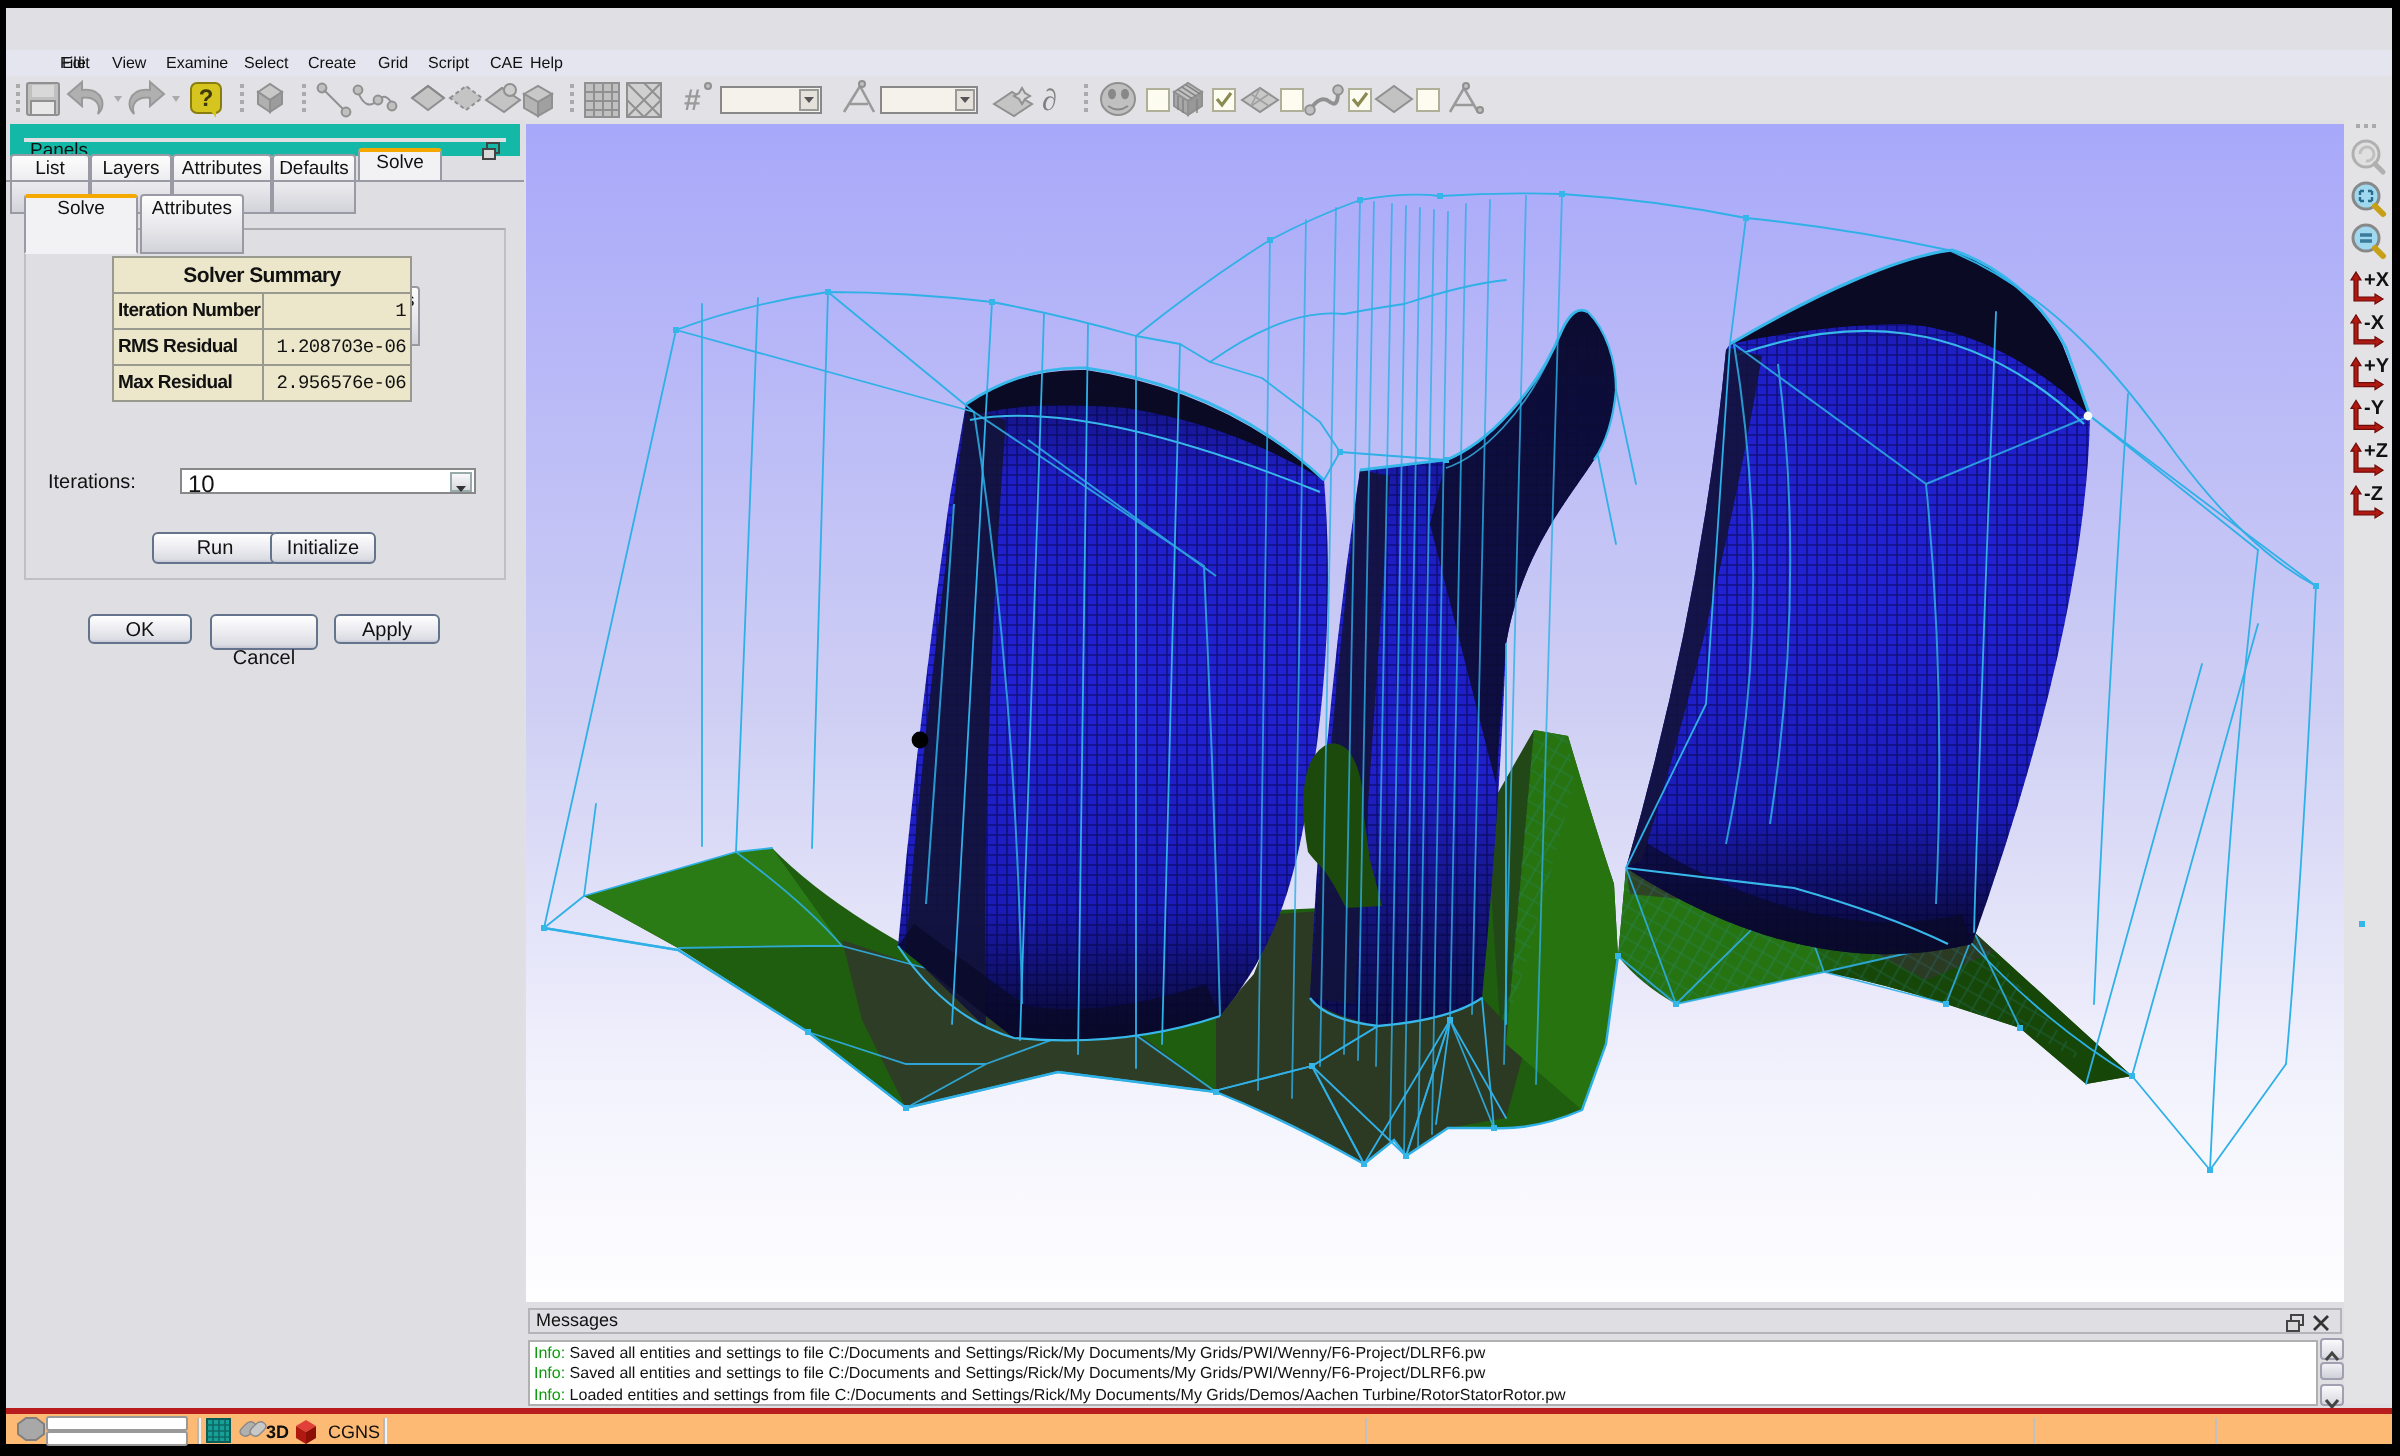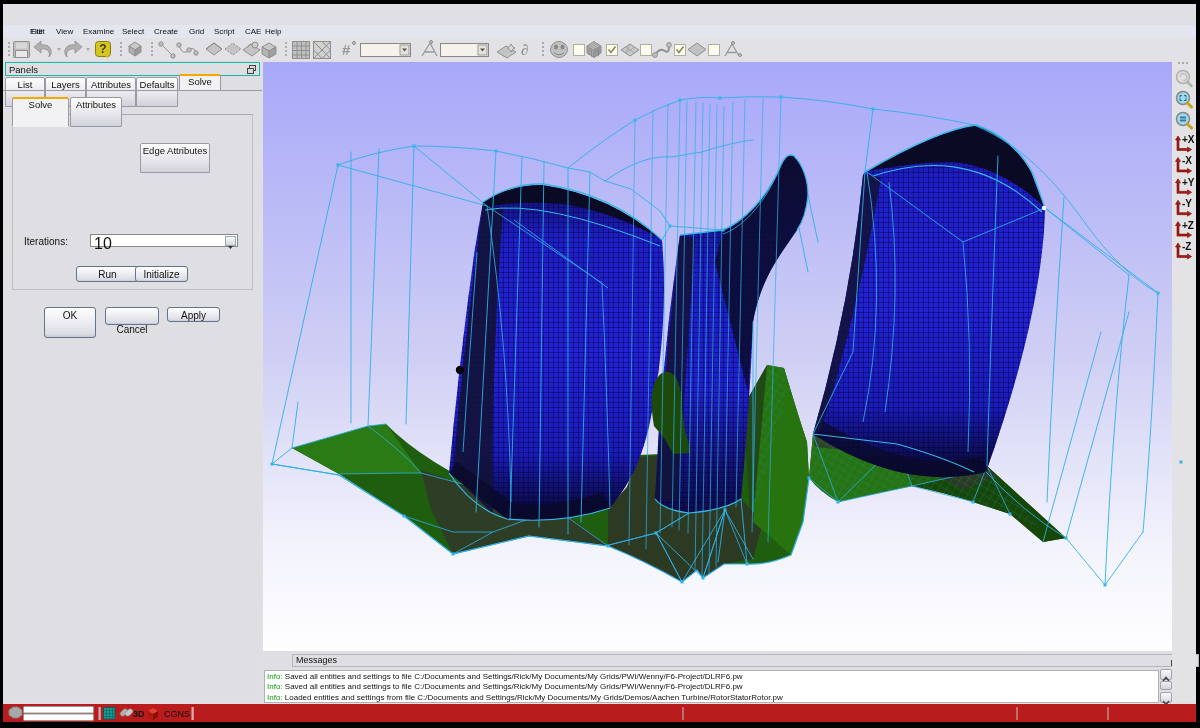--- a/index.html
+++ b/index.html
@@ -9,21 +9,21 @@
 #titlebar { position:absolute; left:3px; top:4px; width:1193px; height:20px;
   background:linear-gradient(#ffffff 0%, #f2f2f6 30%, #d8d8e2 55%, #bcbcca 75%, #a8a8ba 100%);
   border-bottom:1px solid #7e7e96; }
 #menubar { position:absolute; left:3px; top:25px; width:1193px; height:13px; background:#e4e5ee; font-size:8px; color:#111; }
 #menubar span { position:absolute; top:2px; }
 #toolbar { position:absolute; left:3px; top:38px; width:1193px; height:22px; background:#e2e2e6; }
 #panel { position:absolute; left:3px; top:60px; width:259px; height:642px; background:#dfdfe3; font-size:11px; color:#111; }
 #viewport { position:absolute; left:263px; top:62px; width:909px; height:589px; }
 #messages { position:absolute; left:263px; top:651px; width:909px; height:52px; background:#dfdfe3; }
 #rtools { position:absolute; left:1172px; top:60px; width:24px; height:642px; background:#e3e3e6; }
-#status { position:absolute; left:3px; top:704px; width:1193px; height:18px; background:#b91c1c; border-top:1px solid #b91c1c; }
+#status { position:absolute; left:3px; top:704px; width:1193px; height:18px; background:#fdba74; border-top:3px solid #b91c1c; }
 .tab { position:absolute; height:30px; border:1px solid #9a9aa5; border-bottom:1px solid #9a9aa5; border-radius:2px 2px 0 0;
   background:linear-gradient(#fdfdfd, #e8e8ec 55%, #d2d2da); font-size:9.5px; text-align:center; padding-top:1px; color:#111; white-space:nowrap; }
 .tab.active { background:#f2f2f4; border-top:2px solid #f5a800; padding-top:0px; border-bottom:1px solid #f2f2f4; }
 #tbl { position:absolute; border-collapse:collapse; font-size:10px; table-layout:fixed; }
 #tbl td { border:1px solid #999990; background:#ece7ca; height:18px; padding:0 2px; color:#111; white-space:nowrap; overflow:hidden; letter-spacing:-0.3px; }
 #tbl .hdr { text-align:center; font-weight:bold; }
 #tbl .val { font-family:"Liberation Mono", monospace; text-align:right; font-size:9.5px; background:#ece7ca; letter-spacing:-0.3px; }
 .btn { position:absolute; border:1px solid #64748c; border-radius:3px;
   background:linear-gradient(#ffffff, #f0f0f4 40%, #dcdce4 90%, #c8c8d4); font-size:11px; text-align:center; color:#111; }
 .msghdr { position:absolute; left:1px; top:3px; width:907px; height:13px; border:1px solid #b5b5b9; background:#dfdfe3; font-size:10px; padding:0 3px; color:#111; }
@@ -216,49 +216,68 @@
           <rect x="139.5" y="452.5" width="3" height="3"></rect>
     <rect x="458.5" y="166.5" width="3" height="3"></rect>
           <rect x="405.5" y="162.5" width="3" height="3"></rect>
   </g>
   <circle cx="197" cy="308" r="4.2" fill="#000"></circle>
   <circle cx="781" cy="146" r="2.2" fill="#f8f8f4"></circle>
 </svg>
 </div>
 
 <div id="panel">
-  <div style="position:absolute;left:2px;top:2px;width:255px;height:14px;border:1px solid #14b8a6;background:#dfdfe3;font-size:9.5px;padding:1px 3px;">Panels
+  <div style="position:absolute;left:2px;top:2px;width:255px;height:14px;border:7px solid #14b8a6;background:#dfdfe3;font-size:9.5px;padding:1px 3px;">Panels
     <svg style="position:absolute;right:3px;top:2px;" width="9" height="9">
           <rect x="2.5" y="0.5" width="6" height="5" fill="none" stroke="#444"></rect>
           <rect x="0.5" y="3.5" width="6" height="5" fill="#d9d9d9" stroke="#444"></rect>
         </svg>
   </div>
   <div class="tab" style="left:2px; top:17px; width:40px;">List</div>
   <div class="tab" style="left:42px; top:17px; width:41px;">Layers</div>
   <div class="tab" style="left:83px; top:17px; width:50px;">Attributes</div>
   <div class="tab" style="left:133px; top:17px; width:42px;">Defaults</div>
   <div class="tab active" style="left:176px; top:14px; width:42px; height:17px;">Solve</div>
   <div style="position:absolute;left:0px;top:30px;width:259px;height:1px;background:#9a9aa5;"></div>
 
   <div style="position:absolute; left:9px; top:54px; width:241px; height:176px; border:1px solid #c0c0c4; border-top:1px solid #ababaf; background:#dfdfe3;"></div>
   <div class="tab active" style="left:9px; top:37px; width:57px;">Solve</div>
   <div class="tab" style="left:67px; top:37px; width:52px;">Attributes</div>
   <div class="tab" style="left:137px; top:37px; width:70px;margin-top:46px;">Edge Attributes</div>
 
+  <table id="tbl" style="left:53px; top:68px; width:150px;">
+    <tbody>
+          <tr>
+            <td colspan="2" class="hdr" style="font-size:10.5px;">Solver Summary</td>
+          </tr>
+    <tr>
+            <td style="font-weight:bold;width:81px;font-size:9.5px;">Iteration Number</td>
+            <td class="val">1</td>
+          </tr>
+    <tr>
+            <td style="font-weight:bold;font-size:9.5px;">RMS Residual</td>
+            <td class="val">1.208703e-06</td>
+          </tr>
+    <tr>
+            <td style="font-weight:bold;font-size:9.5px;">Max Residual</td>
+            <td class="val">2.956576e-06</td>
+          </tr>
+  </tbody>
+      </table>
 
   <div style="position:absolute; left:21px; top:176px; font-size:10px;">Iterations:</div>
-  <div style="position:absolute; left:87px; top:174px; width:148px; height:13px; background:#fff; border:1px solid #888; font-size:16px; padding:0 3px;">10
+  <div style="position:absolute; left:87px; top:174px; width:148px; height:13px; background:#fff; border:1px solid #888; font-size:12px; padding:0 3px;">10
     <div style="position:absolute; right:1px; top:1px; width:11px; height:10px; background:linear-gradient(#f8f8fa,#d8d8e0); border:1px solid #9aa;"><svg width="9" height="8">
             <path d="M2 3 L7 3 L4.5 6z" fill="#333"></path>
           </svg></div>
   </div>
   <div class="btn" style="left:73px; top:206px; width:63px; height:16px; padding-top:2px; font-size:10px;">Run</div>
   <div class="btn" style="left:132px; top:206px; width:53px; height:16px; padding-top:2px; font-size:10px;">Initialize</div>
 
-  <div class="btn" style="left:41px; top:247px; width:52px; height:31px; padding-top:2px; font-size:10px;">OK</div>
+  <div class="btn" style="left:41px; top:247px; width:52px; height:15px; padding-top:2px; font-size:10px;">OK</div>
   <div class="btn" style="left:102px; top:247px; width:54px; height:15px; padding-top:16px; font-size:10px;">Cancel</div>
   <div class="btn" style="left:164px; top:247px; width:53px; height:15px; padding-top:2px; font-size:10px;">Apply</div>
 </div>
 
 <svg id="viewport" viewBox="0 0 909 589">
   <defs>
     <linearGradient id="bg" x1="0" y1="0" x2="0" y2="1">
       <stop offset="0" stop-color="#a8a8fa"></stop>
       <stop offset="0.5" stop-color="#cfcff4"></stop>
       <stop offset="0.82" stop-color="#f3f3fd"></stop>
@@ -445,21 +464,21 @@
     <rect x="188.5" y="490.5" width="3" height="3"></rect>
         <rect x="139.5" y="452.5" width="3" height="3"></rect>
     <rect x="458.5" y="166.5" width="3" height="3"></rect>
         <rect x="405.5" y="162.5" width="3" height="3"></rect>
   </g>
   <circle cx="197" cy="308" r="4.2" fill="#000"></circle>
   <circle cx="781" cy="146" r="2.2" fill="#f8f8f4"></circle>
 </svg>
 
 <div id="messages">
-  <div class="msghdr" style="font-size:9px;margin-left:28px;">Messages
+  <div class="msghdr" style="font-size:9px;">Messages
     <svg style="position:absolute;right:18px;top:2px;" width="9" height="9">
           <rect x="2.5" y="0.5" width="6" height="5" fill="none" stroke="#444"></rect>
           <rect x="0.5" y="3.5" width="6" height="5" fill="#d9d9d9" stroke="#444"></rect>
         </svg>
     <svg style="position:absolute;right:5px;top:2px;" width="9" height="9">
           <path d="M1 1 L8 8 M8 1 L1 8" stroke="#333" stroke-width="1.4"></path>
         </svg>
   </div>
   <div style="position:absolute; left:1px; top:19px; width:895px; height:33px; background:#fff; border:1px solid #b0b0b0; font-size:8px; line-height:10.4px; padding:1px 2px; white-space:nowrap; overflow:hidden; color:#111;">
     <span style="color:#0a9a0a;">Info:</span> Saved all entities and settings to file C:/Documents and Settings/Rick/My Documents/My Grids/PWI/Wenny/F6-Project/DLRF6.pw<br>

